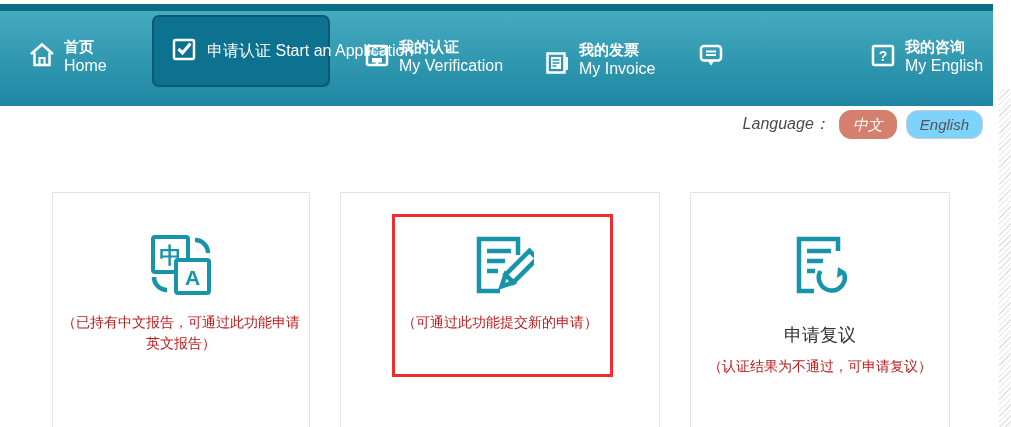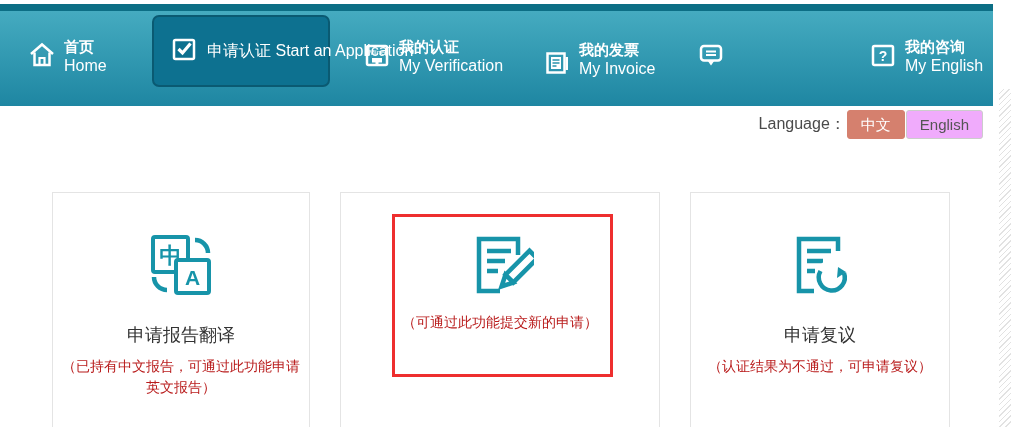--- a/index.html
+++ b/index.html
@@ -30,29 +30,29 @@
 
   
   .hatch {
     position:absolute; left:999px; top:89px; width:12px; height:338px;
     background:repeating-linear-gradient(135deg,#ffffff 0 3px,#e2e2e2 3px 4px);
   }
 
   
   .lang-row {
     position:absolute; top:110px; right:28px;
-    display:flex; align-items:center; gap:1px;
+    display:flex; align-items:center; gap:9px;font-style:italic;
   }
   .lang-label { font-size:16px; color:#4a4a4a; }
   .lang-btn {
-    font-size:15px; line-height:1; padding:6px 13px; border-radius:3px;
+    font-size:15px; line-height:1; padding:6px 13px; border-radius:12px;
     cursor:pointer; border:1px solid transparent;
   }
   .lang-btn.selected { background:#d5806e; color:#fff; border-color:#d5806e; }
-  .lang-btn.plain { background:#f0abfc; color:#555; border-color:#cccccc; }
+  .lang-btn.plain { background:#7dd3fc; color:#555; border-color:#cccccc; }
 
   
   .card {
     position:absolute; top:192px; height:300px; background:#fff;
     border:1px solid #e4e4e4; text-align:center; cursor:pointer;
   }
   .card-1 { left:52px;  width:258px; }
   .card-2 { left:340px; width:320px; }
   .card-3 { left:690px; width:260px; }
   .card .icon-wrap { margin-top:38px; display:inline-block; }
@@ -163,21 +163,20 @@
     <span class="icon-wrap">
       <svg width="68" height="68" viewBox="0 0 68 68" fill="none" stroke="#1794a9" stroke-width="4">
         <rect x="6" y="6" width="35" height="35" rx="2"></rect>
         <text x="23.5" y="31.5" text-anchor="middle" font-size="22" font-weight="bold" fill="#1794a9" stroke="none" font-family="Liberation Sans, sans-serif">中</text>
         <path d="M48,9 A13,13 0 0 1 61,22" stroke-width="4.5"></path>
         <path d="M20,59 A13,13 0 0 1 7,46" stroke-width="4.5"></path>
         <rect x="29" y="29" width="33" height="33" rx="2" fill="#ffffff"></rect>
         <text x="45.5" y="53.5" text-anchor="middle" font-size="21" font-weight="bold" fill="#1794a9" stroke="none" font-family="Liberation Sans, sans-serif">A</text>
       </svg>
     </span>
-    <div class="title">申请报告翻译</div>
     <div class="subtitle">（已持有中文报告，可通过此功能申请英文报告）</div>
   </div>
 
   <div class="card card-2">
     <span class="icon-wrap">
       <svg width="68" height="68" viewBox="0 0 68 68" fill="none" stroke="#1794a9" stroke-width="4.5">
         <path d="M52,24 L52,8 L13,8 L13,60 L34,60"></path>
         <path d="M21,20 H45 M21,30 H39 M21,40 H32"></path>
         <g transform="rotate(45 49 42)">
           <rect x="43.5" y="16" width="11" height="34" fill="#ffffff"></rect>

